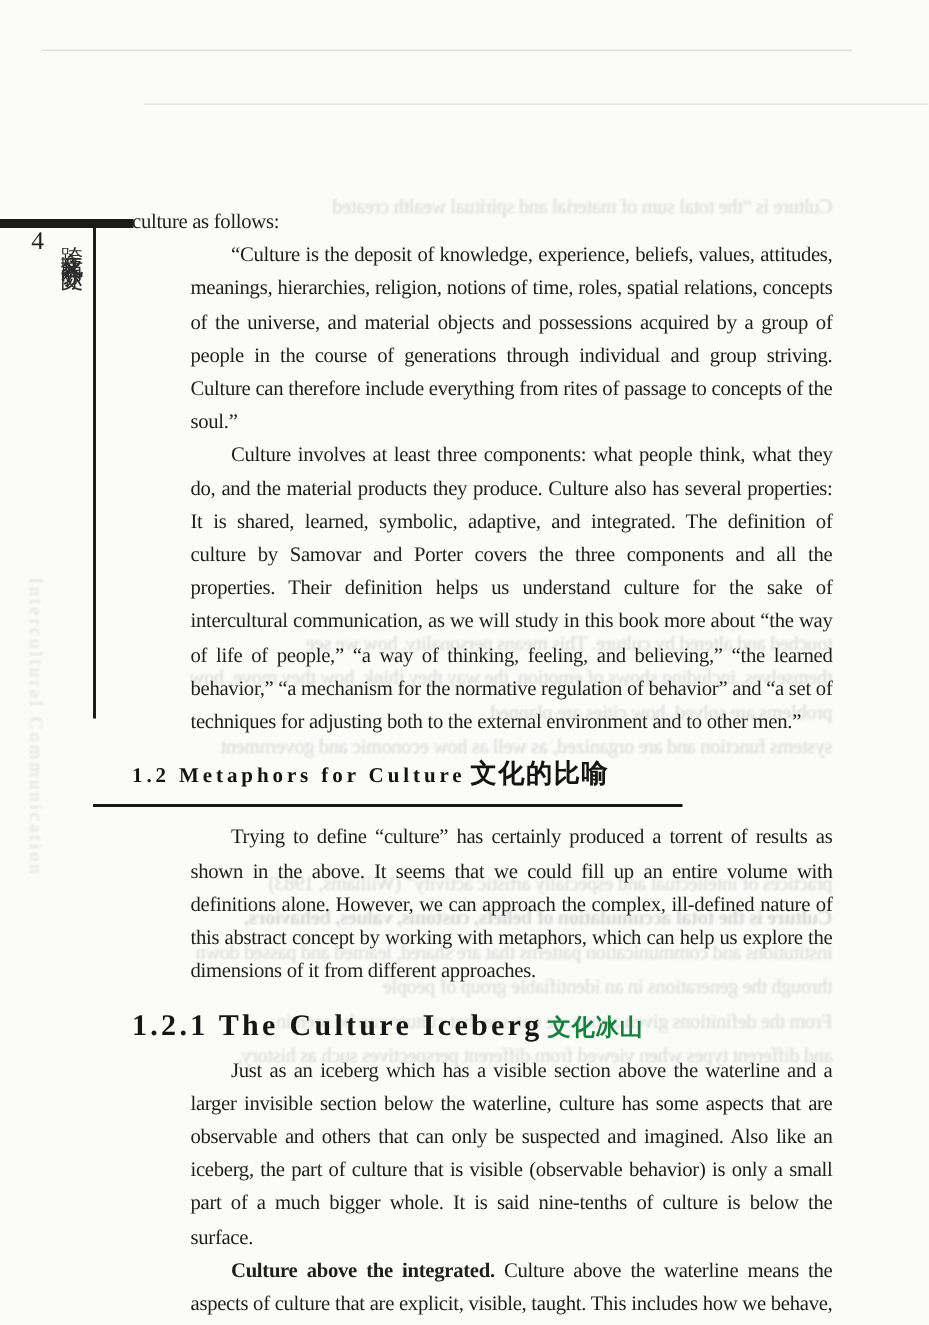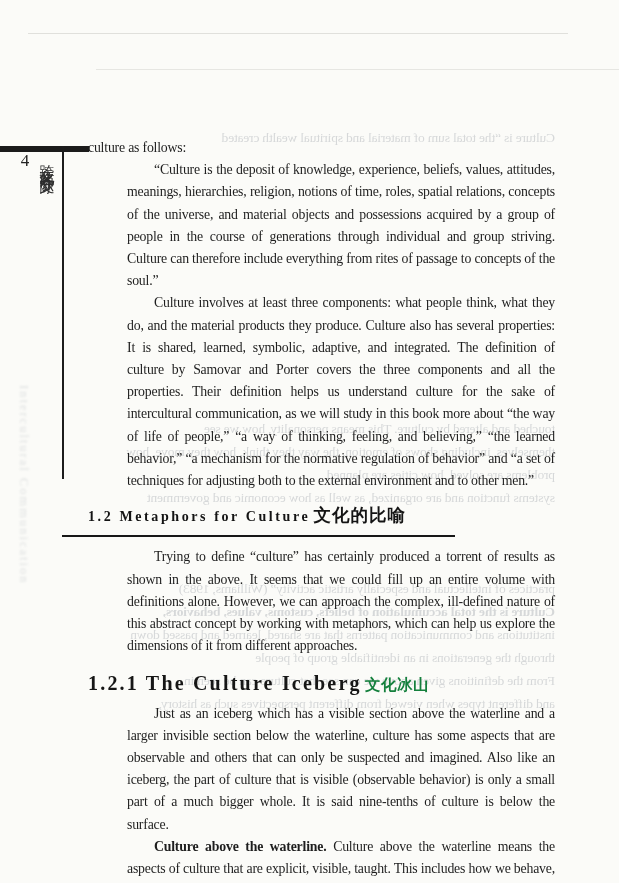--- a/index.html
+++ b/index.html
@@ -87,14 +87,14 @@
 
   <p class="indent">Trying to define “culture” has certainly produced a torrent of results as shown in the above. It seems that we could fill up an entire volume with definitions alone. However, we can approach the complex, ill-defined nature of this abstract concept by working with metaphors, which can help us explore the dimensions of it from different approaches.</p>
 
   <div class="h3-wrap">
     <span class="h3-en">1.2.1 The Culture Iceberg</span>
     <span class="h3-zh">文化冰山</span>
   </div>
 
   <p class="indent">Just as an iceberg which has a visible section above the waterline and a larger invisible section below the waterline, culture has some aspects that are observable and others that can only be suspected and imagined. Also like an iceberg, the part of culture that is visible (observable behavior) is only a small part of a much bigger whole. It is said nine-tenths of culture is below the surface.</p>
 
-  <p class="indent"><span class="lead-bold">Culture above the waterline.</span><span> Culture above the waterline means the aspects of culture that are explicit, visible, taught. This includes how we behave, what we eat, the clothes we wear, how we speak, words we use, thousands of skills and</span></p>
+  <p class="indent"><span class="lead-bold">Culture above the integrated.</span><span> Culture above the waterline means the aspects of culture that are explicit, visible, taught. This includes how we behave, what we eat, the clothes we wear, how we speak, words we use, thousands of skills and</span></p>
 </div>
 
 </body></html>

